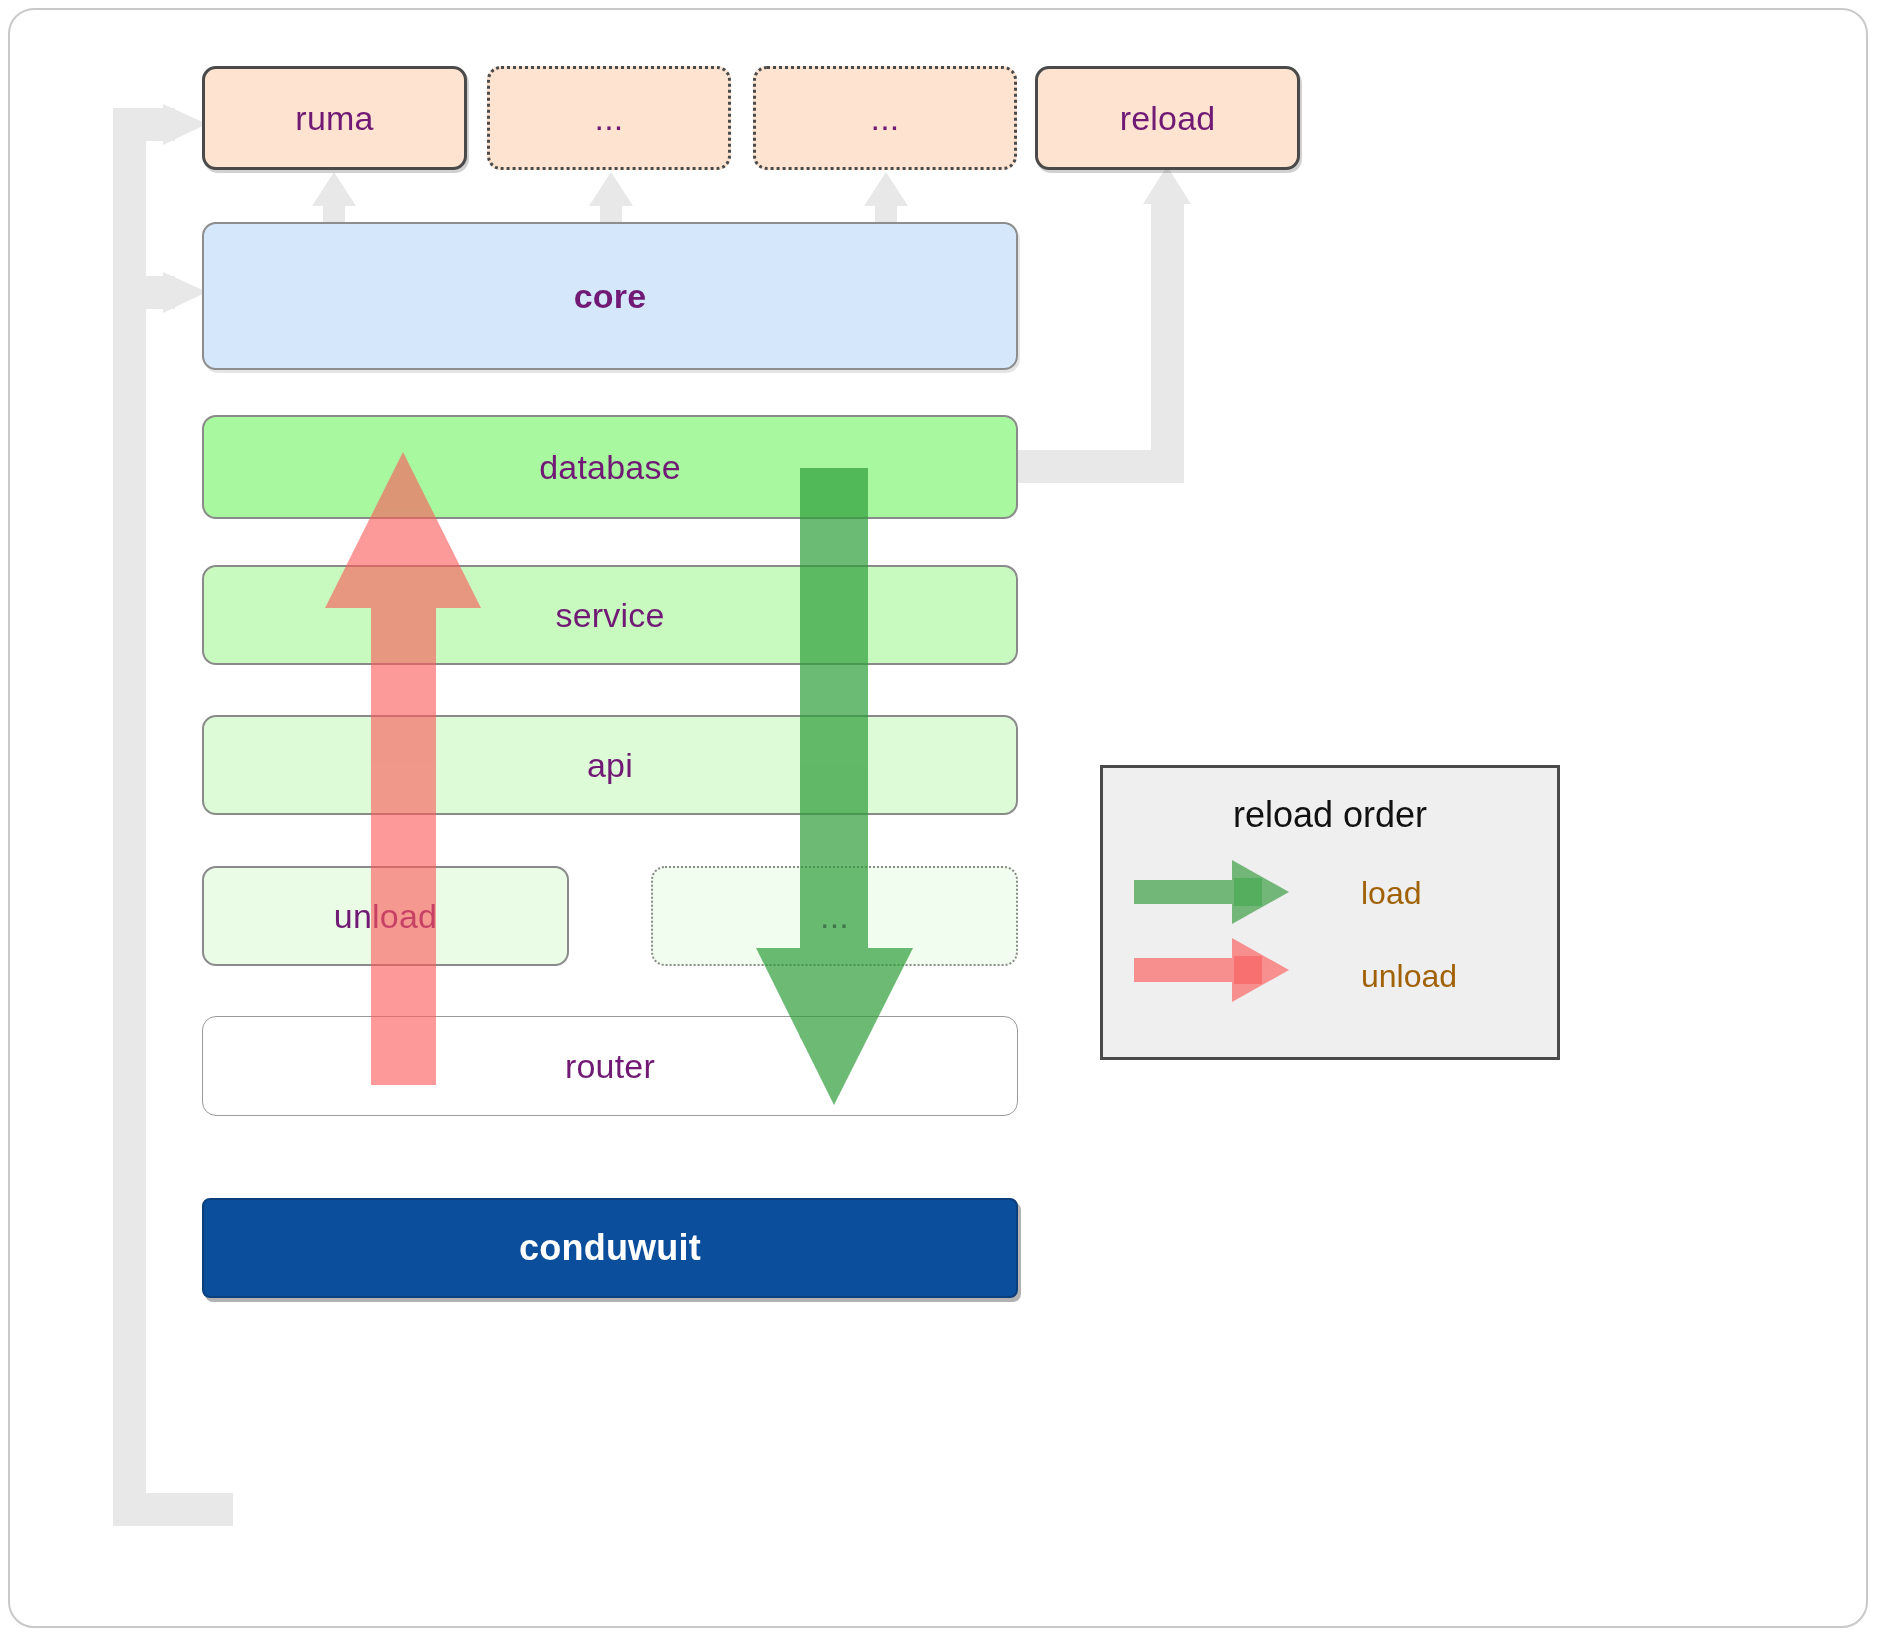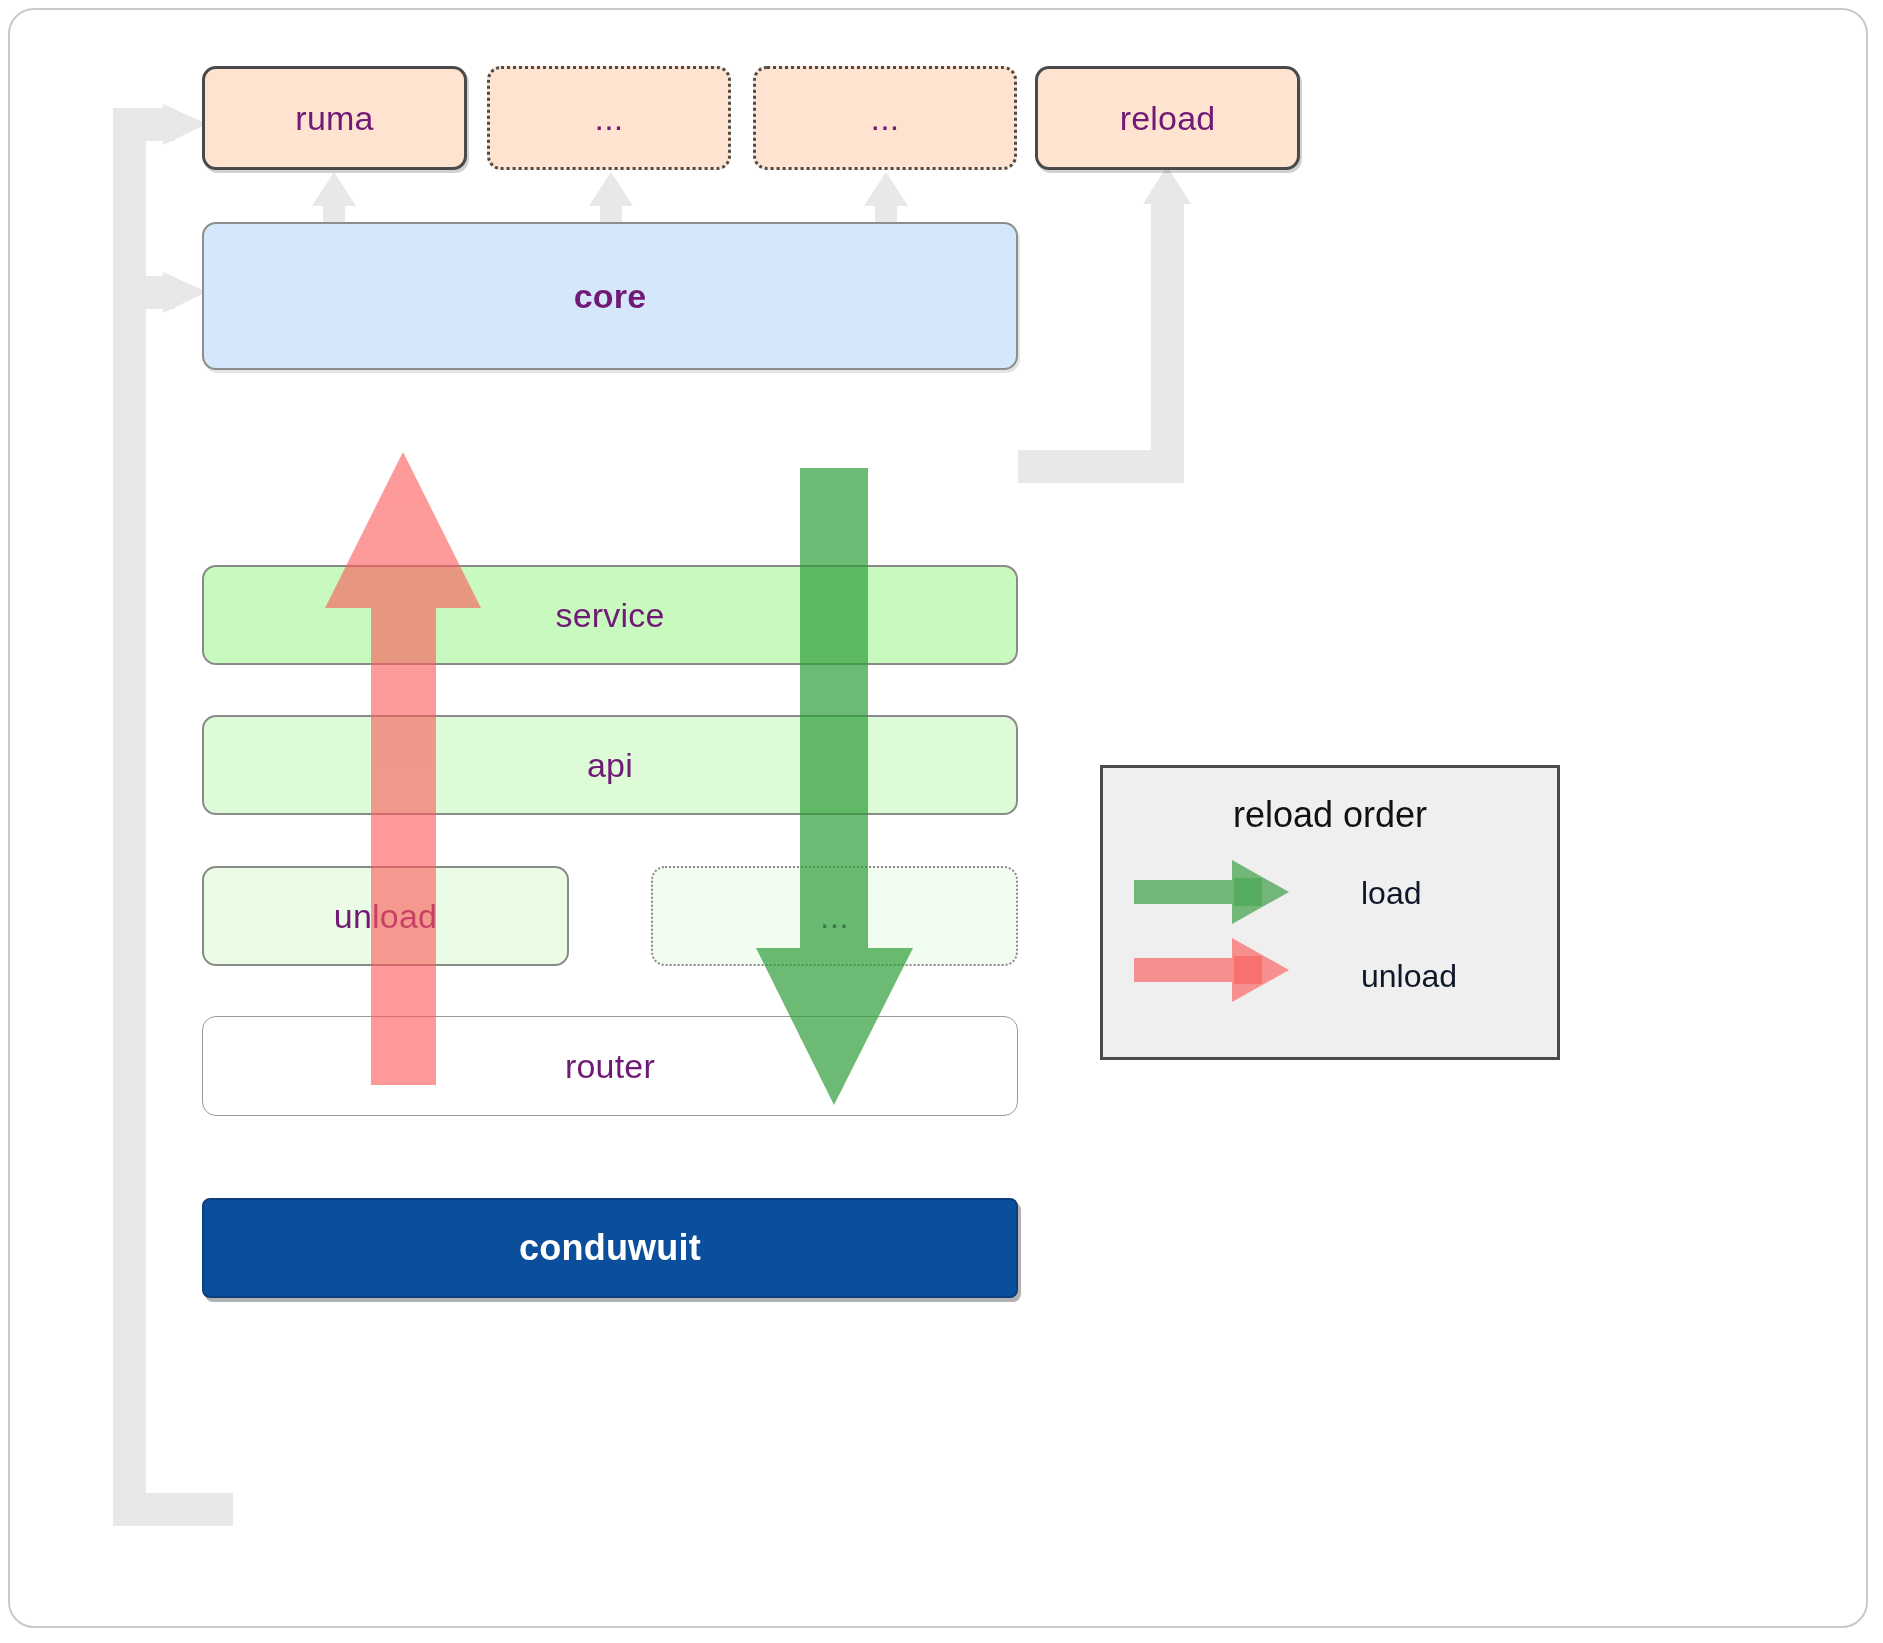--- a/index.html
+++ b/index.html
@@ -48,21 +48,21 @@
 
   
   .legend{
     position:absolute;left:1100px;top:765px;width:460px;height:295px;
     background:#efefef;border:3px solid #4a4a4a;box-sizing:border-box;
   }
   .legend-title{
     position:absolute;left:0;top:26px;width:100%;text-align:center;
     font-size:36px;color:#111;
   }
-  .legend-label{position:absolute;font-size:32px;color:#0f172a;}
+  .legend-label{position:absolute;font-size:32px;color:#a16207;}
   .lg-load{left:258px;top:107px;}
   .lg-unload{left:258px;top:190px;}
 </style>
 </head>
 <body>
 
 <div id="stage">
 
   <div class="panel"></div>
 
@@ -110,20 +110,23 @@
     <span>...</span>
   </div>
   <div class="node dep solid" style="left:1035px;top:66px;  width:265px; height:104px;">
     <span>reload</span>
   </div>
 
   <div class="node core" style="left:202px; top:222px; width:816px; height:148px; background:#d4e7fb;font-weight:bold;">
     <span>core</span>
   </div>
 
+  <div class="node lyr" style="left:202px; top:415px; width:816px; height:104px; background:#a8f8a0;">
+    <span>database</span>
+  </div>
 
   <div class="node lyr" style="left:202px; top:565px; width:816px; height:100px; background:#c8fabf;">
     <span>service</span>
   </div>
 
   <div class="node lyr" style="left:202px; top:715px; width:816px; height:100px; background:#ddfbd6;">
     <span>api</span>
   </div>
 
   <div class="node lyr" style="left:202px; top:866px; width:367px; height:100px; background:#eafce6;">

